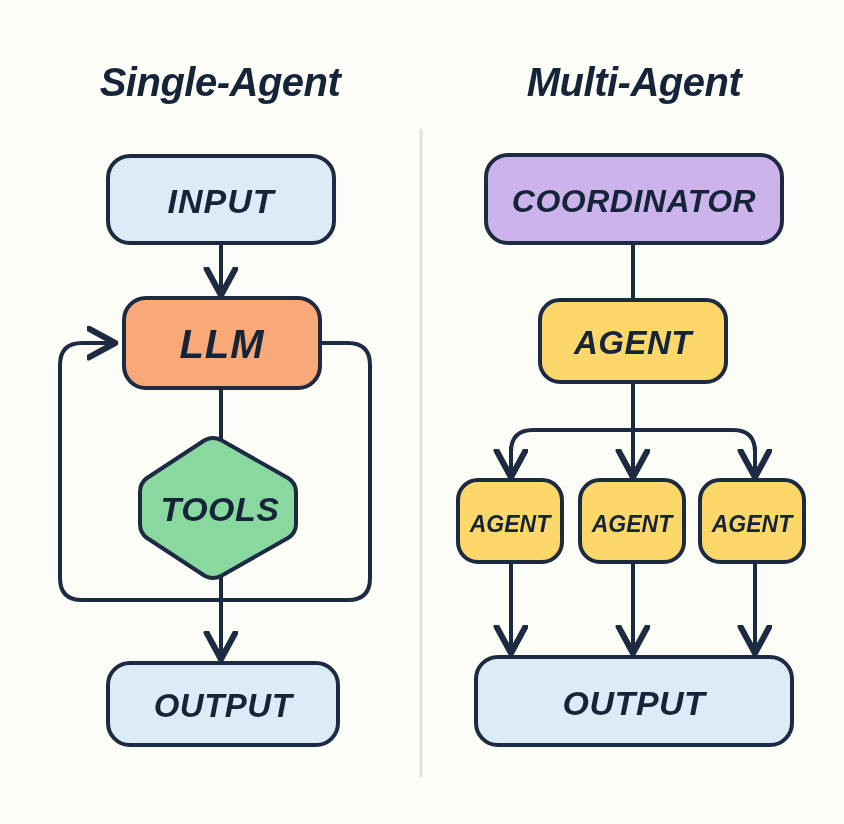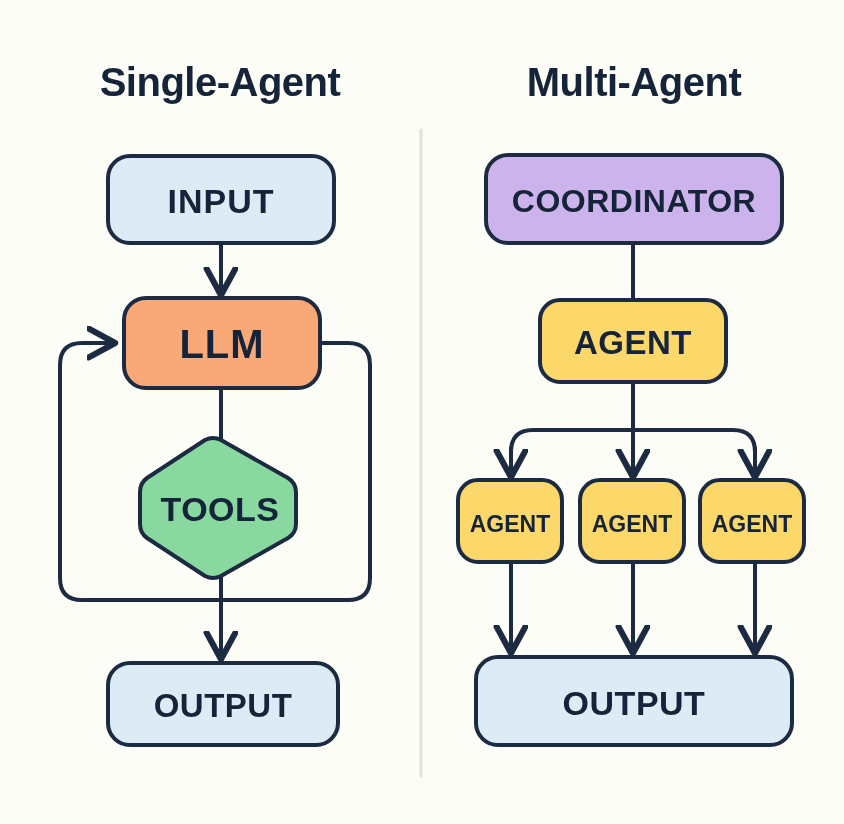--- a/index.html
+++ b/index.html
@@ -11,20 +11,21 @@
     width: 844px;
     height: 824px;
     background: #fdfdf7;
     font-family: "Liberation Sans", sans-serif;
     overflow: hidden;
   }
   #canvas {
     position: relative;
     width: 844px;
     height: 824px;
+    font-style: italic;
   }
   #diagram {
     position: absolute;
     top: 0;
     left: 0;
     width: 844px;
     height: 824px;
     display: block;
   }
   .panel-title {

